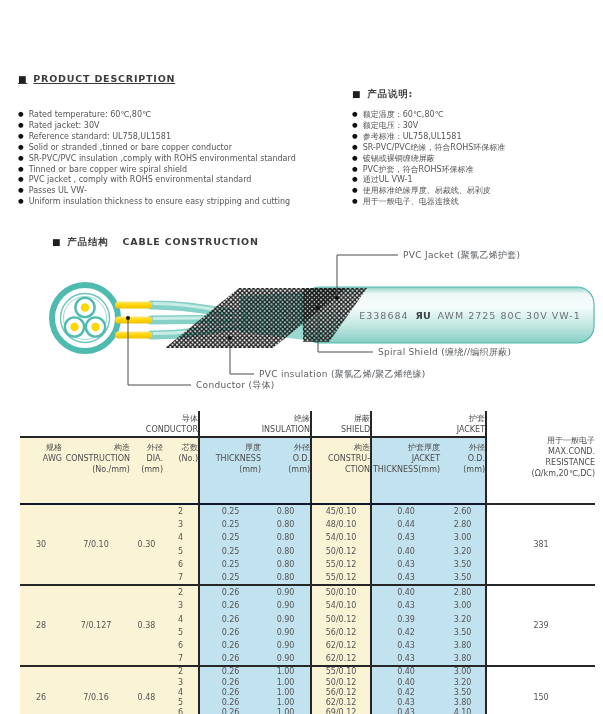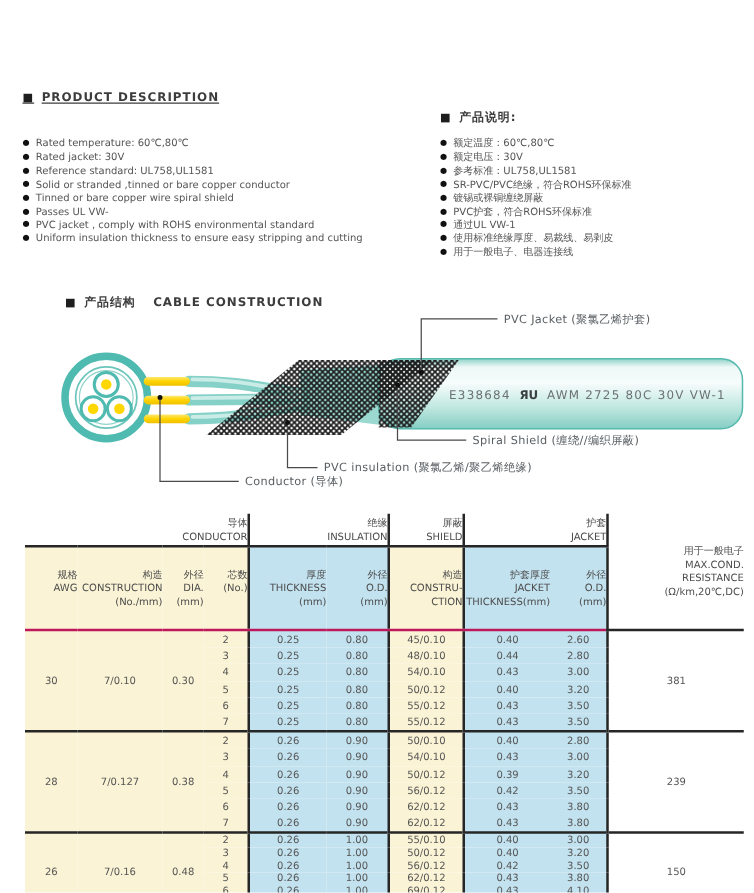--- a/index.html
+++ b/index.html
@@ -17,21 +17,21 @@
   ul.bullets li::before { content:"●"; font-size:6.5px; margin-right:5px; position:relative; top:-1px; color:#111; }
 
   
   table.spec {
     position:absolute; left:20px; top:411px; width:575px;
     border-collapse:collapse; table-layout:fixed;
     font-size:8px; color:#555; border-bottom:2px solid #262626;
   }
   .spec th { font-weight:normal; text-align:right; }
   .spec tr.grp th { height:26px; vertical-align:middle; border-bottom:2px solid #262626; background:#fff; line-height:11px; color:#4d4d4d; }
-  .spec tr.sub th { height:67px; vertical-align:top; padding-top:16px; border-bottom:2px solid #be185d; line-height:11px; color:#4d4d4d; }
+  .spec tr.sub th { height:67px; vertical-align:top; padding-top:4px; border-bottom:2px solid #0f172a; line-height:11px; color:#4d4d4d; }
   .spec th.resh { vertical-align:middle; padding-top:0; background:#fff; line-height:11.5px; }
   .spec .bl { border-left:2px solid #262626; }
   .spec td { text-align:center; vertical-align:middle; padding:0; }
   .spec tbody tr { height:13.2px; line-height:13.2px; }
   .spec tbody tr.s2 { height:10.1px; line-height:10.1px; }
   .spec tr.sep td { border-top:2px solid #262626; }
   .cream { background:#faf3d5; }
   .blue  { background:#c3e2ef; }
   .white { background:#ffffff; }
 
@@ -46,23 +46,24 @@
 <div class="sec-title" style="left:18px; top:73px;text-decoration:underline;"><span class="sq">■</span><span>PRODUCT DESCRIPTION</span></div>
 
 <div class="sec-title" style="left:352px; top:88px;"><span class="sq">■</span><span>产品说明:</span></div>
 
 <ul class="bullets" style="left:18px; top:110px; width:330px;">
 
 <li>Rated temperature: 60℃,80℃</li>
     <li>Rated jacket: 30V</li>
     <li>Reference standard: UL758,UL1581</li>
     <li>Solid or stranded ,tinned or bare copper conductor</li>
+    <li>SR-PVC/PVC insulation ,comply with ROHS environmental standard</li>
     <li>Tinned or bare copper wire spiral shield</li>
+    <li>PVC jacket , comply with ROHS environmental standard</li>
     <li>Passes UL VW-</li>
-    <li>PVC jacket , comply with ROHS environmental standard</li>
     <li>Uniform insulation thickness to ensure easy stripping and cutting</li>
   </ul>
 
 <ul class="bullets" style="left:352px; top:110px; width:248px;">
 
 <li>额定温度：60℃,80℃</li>
     <li>额定电压：30V</li>
     <li>参考标准：UL758,UL1581</li>
     <li>SR-PVC/PVC绝缘，符合ROHS环保标准</li>
     <li>镀锡或裸铜缠绕屏蔽</li>

